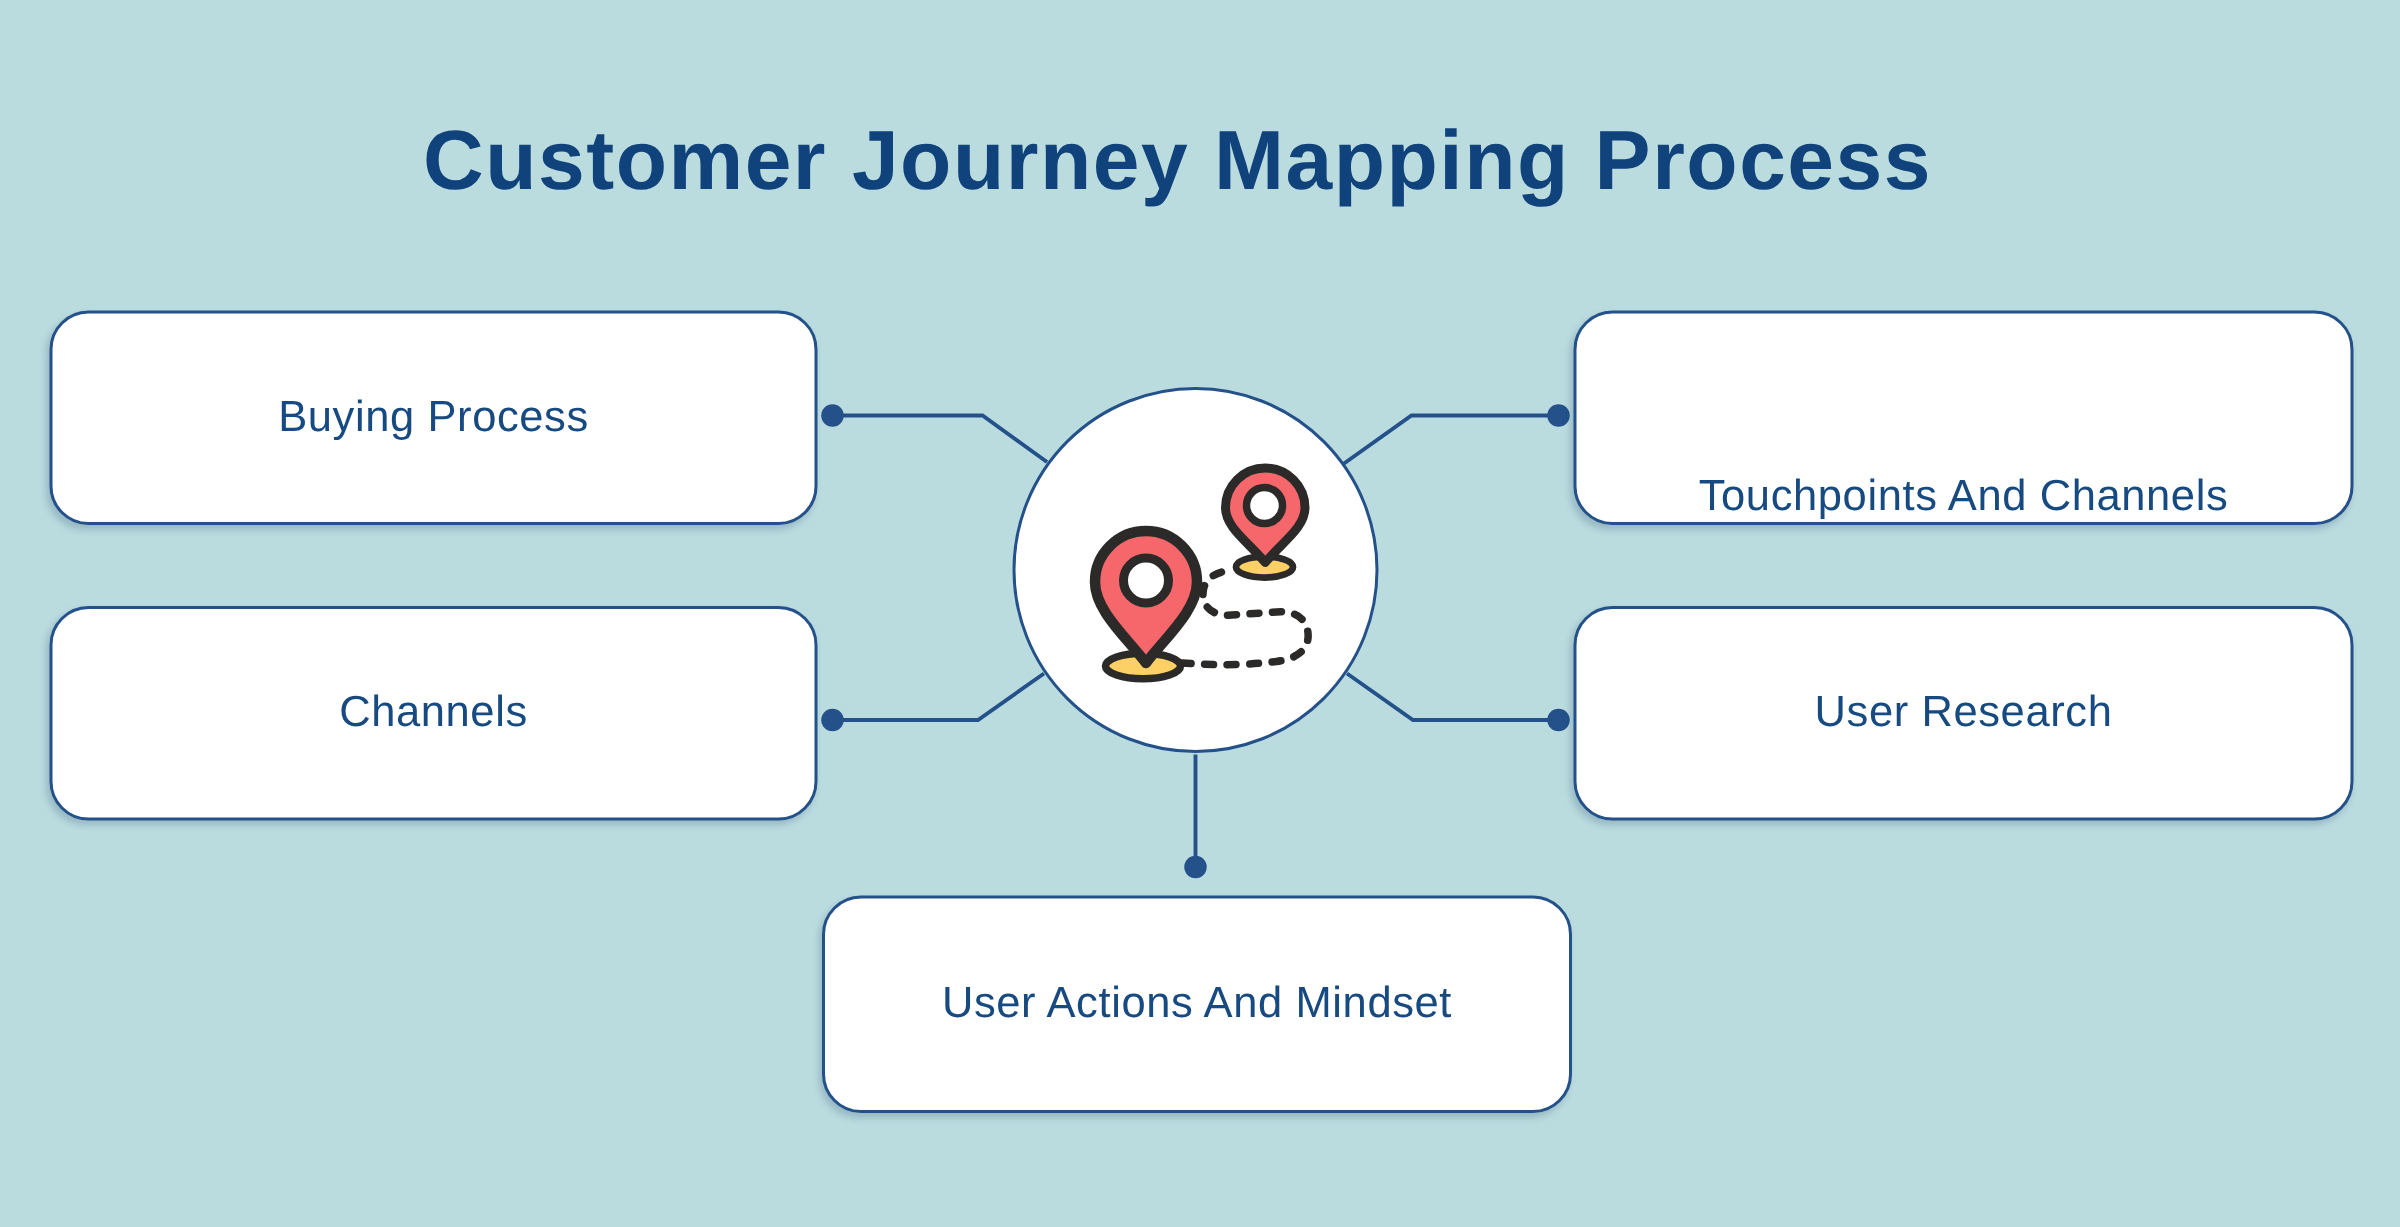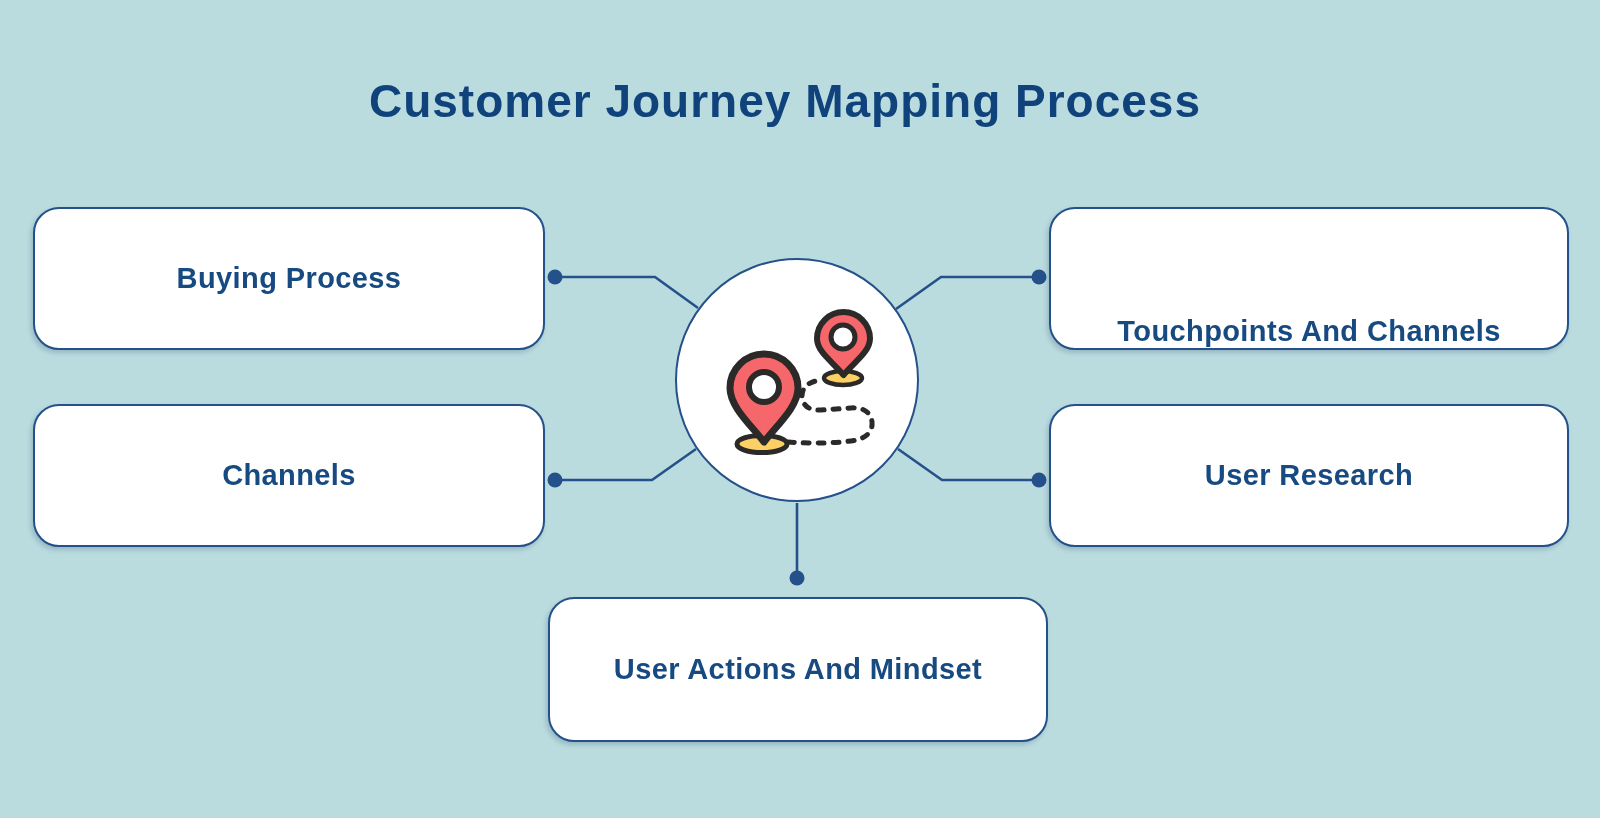--- a/index.html
+++ b/index.html
@@ -21,21 +21,21 @@
   }
   .canvas{
     position:relative;
     width:1600px;height:818px;
     background:var(--background);
   }
   .title{
     position:absolute;
     left:0;top:74px;width:1570px;
     text-align:center;
-    font-size:46px;
+    font-size:56px;
     font-weight:bold;
     letter-spacing:1px;
     color:var(--title);
   }
   .connectors{
     position:absolute;left:0;top:0;width:1600px;height:818px;
   }
   .connectors path{
     fill:none;
     stroke:var(--navy);
@@ -47,21 +47,20 @@
   }
   .node{
     position:absolute;
     background:var(--box-bg);
     border:2px solid var(--navy);
     border-radius:26px;
     display:flex;
     align-items:center;
     justify-content:center;
     box-shadow:-2px 3px 5px rgba(25,60,100,0.22);
-    font-weight:bold;
   }
   .node span{
     font-size:29px;
     letter-spacing:0.4px;
     color:var(--text);
   }
   .node-tl{left:33px;  top:207px; width:512px; height:143px;}
   .node-tr{left:1049px;top:207px; width:520px; height:143px;align-items:flex-end;}
   .node-ml{left:33px;  top:404px; width:512px; height:143px;}
   .node-mr{left:1049px;top:404px; width:520px; height:143px;justify-content:center;}

